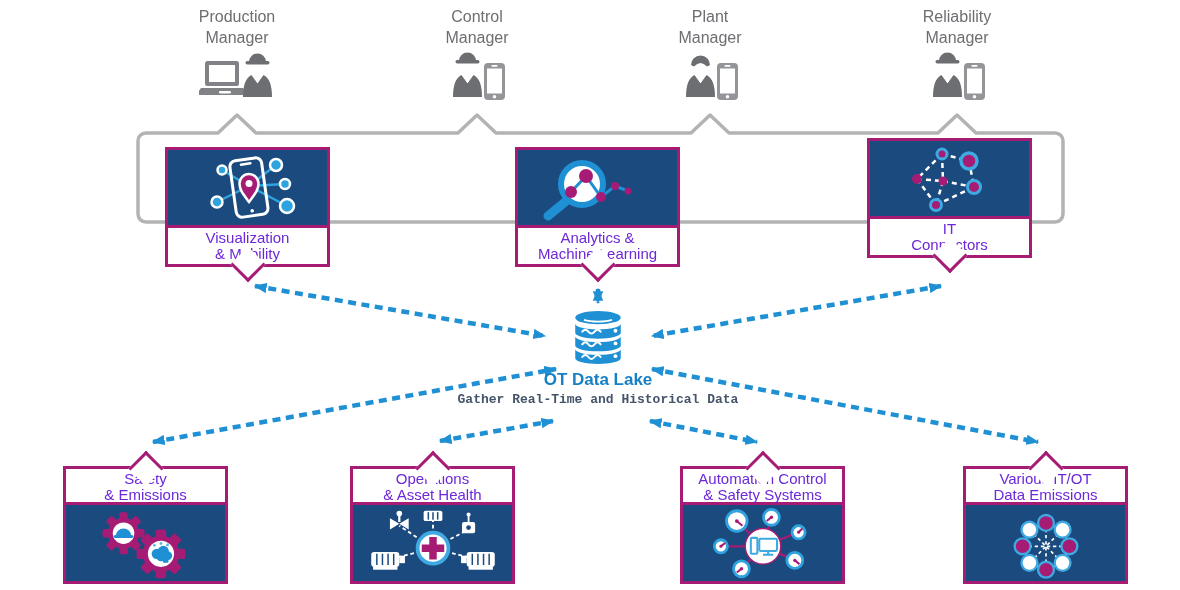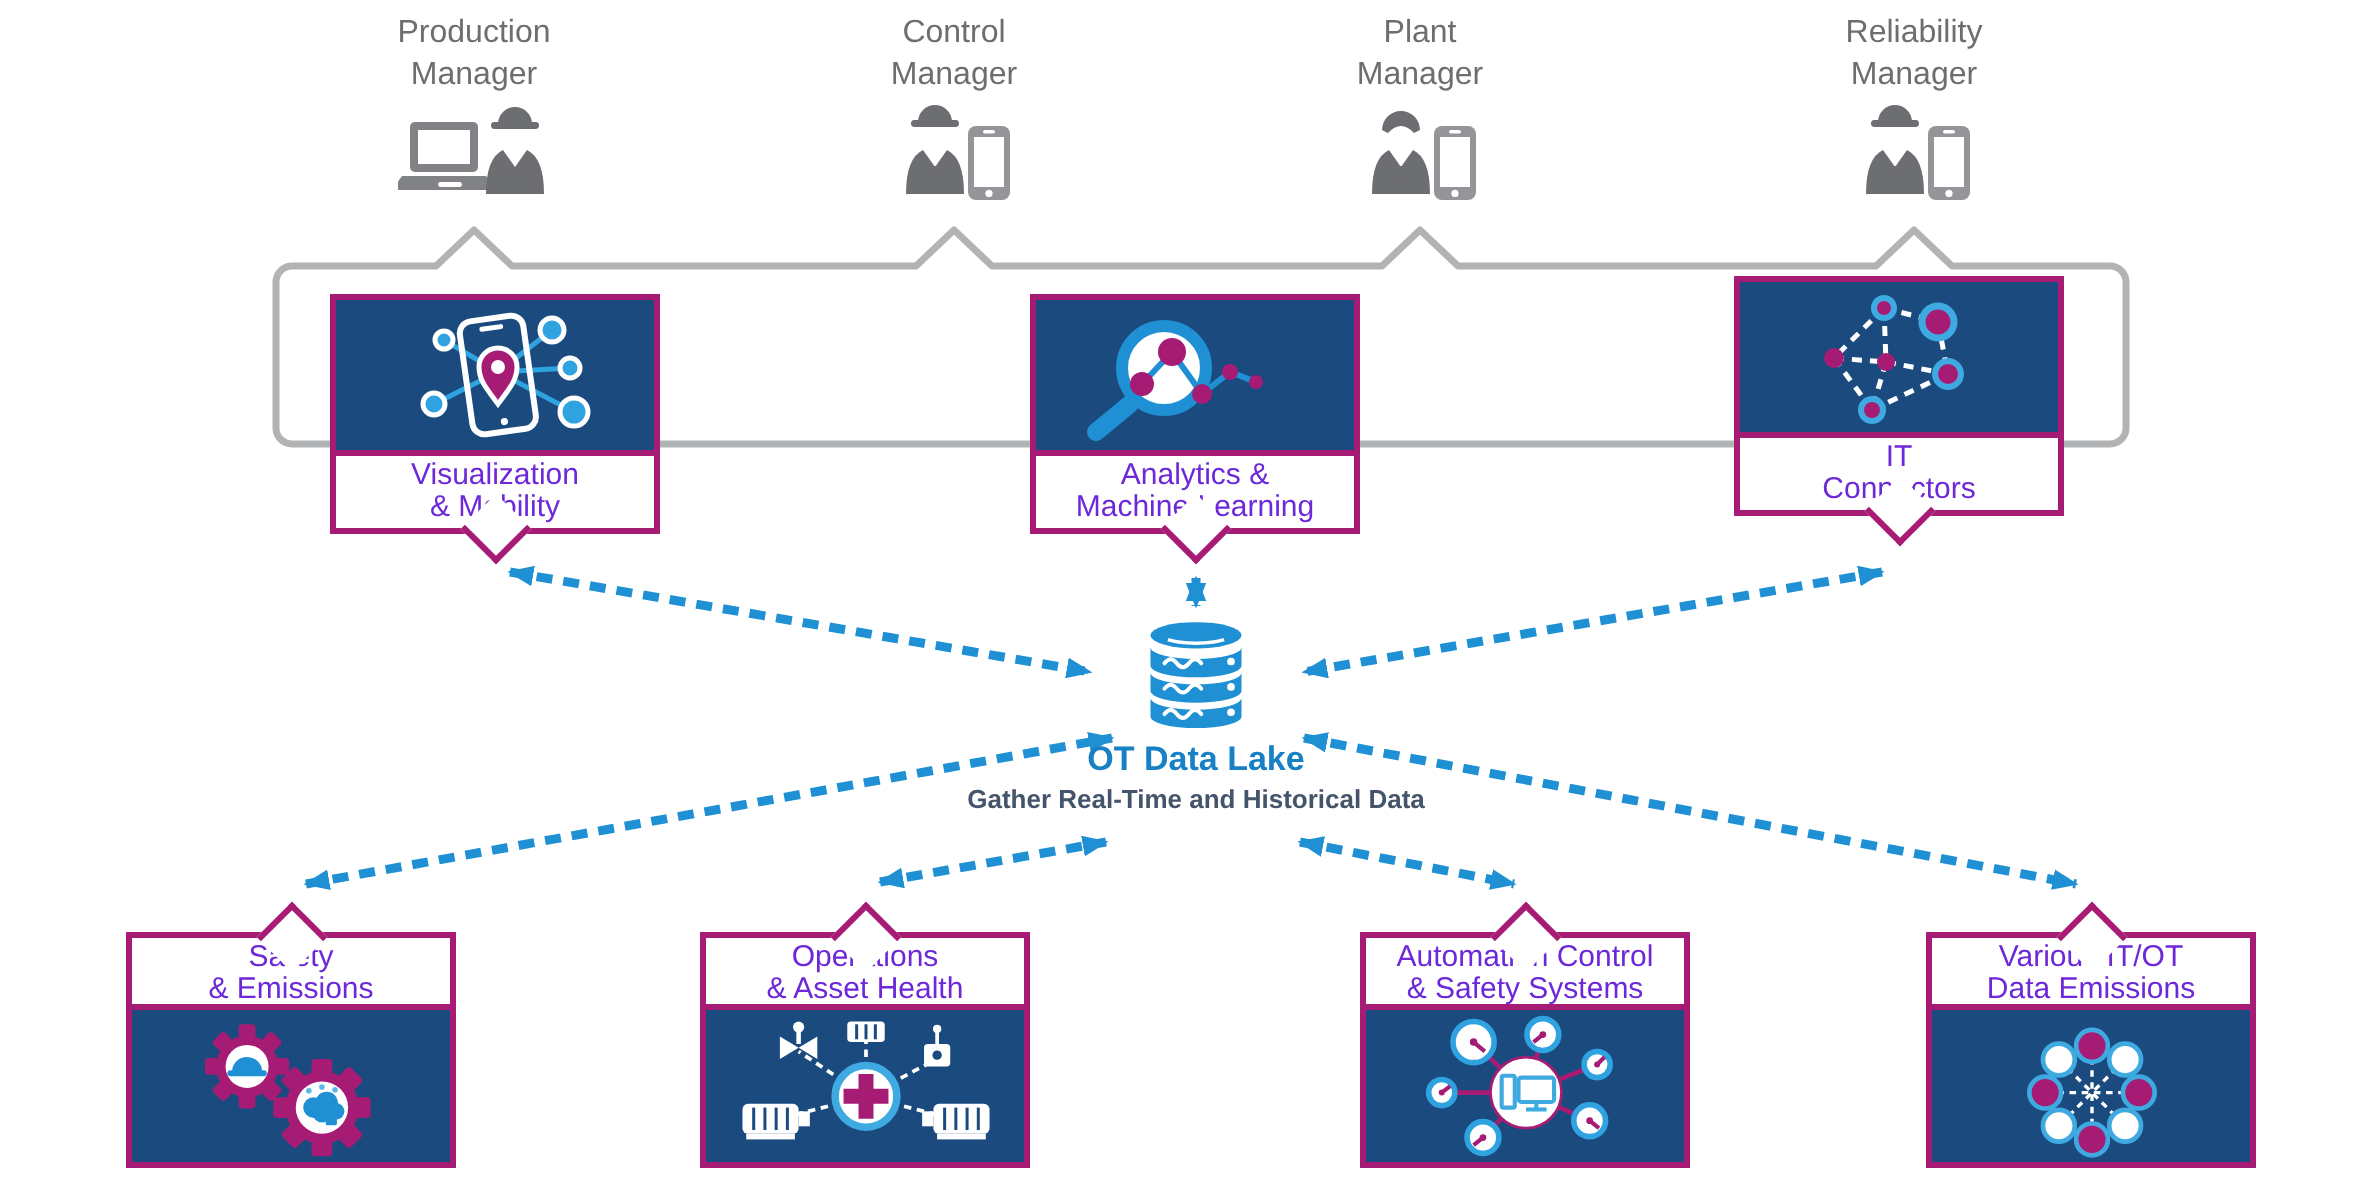--- a/index.html
+++ b/index.html
@@ -25,21 +25,21 @@
   .tail{position:absolute;left:50%;width:22px;height:22px;background:#fff;z-index:3;}
   .tail-down{bottom:-13px;transform:translateX(-50%) rotate(45deg);
              border-right:3px solid #A61C75;border-bottom:3px solid #A61C75;}
   .tail-up{top:-13px;transform:translateX(-50%) rotate(45deg);
            border-left:3px solid #A61C75;border-top:3px solid #A61C75;}
 
   
   .lake{position:absolute;left:438px;top:305px;width:320px;z-index:2;
         display:flex;flex-direction:column;align-items:center;text-align:center;}
   .lake-title{font-size:17px;font-weight:bold;color:#1880C5;margin-top:3px;text-align:center;}
-  .lake-subtitle{font-size:13px;font-weight:bold;color:#44546A;margin-top:2px;}
+  .lake-subtitle{font-size:13px;font-weight:bold;color:#44546A;margin-top:2px;font-family:Liberation Mono, monospace;}
 </style>
 </head>
 <body>
 
 <div class="canvas">
 
   <svg class="overlay" width="1180" height="590" viewBox="0 0 1180 590">
     <defs>
       <marker id="ah" viewBox="0 0 10 8" refX="9" refY="4" markerWidth="13" markerHeight="10.5" markerUnits="userSpaceOnUse" orient="auto-start-reverse">
         <path d="M0,0 L10,4 L0,8 Z" fill="#1E90D3"></path>

